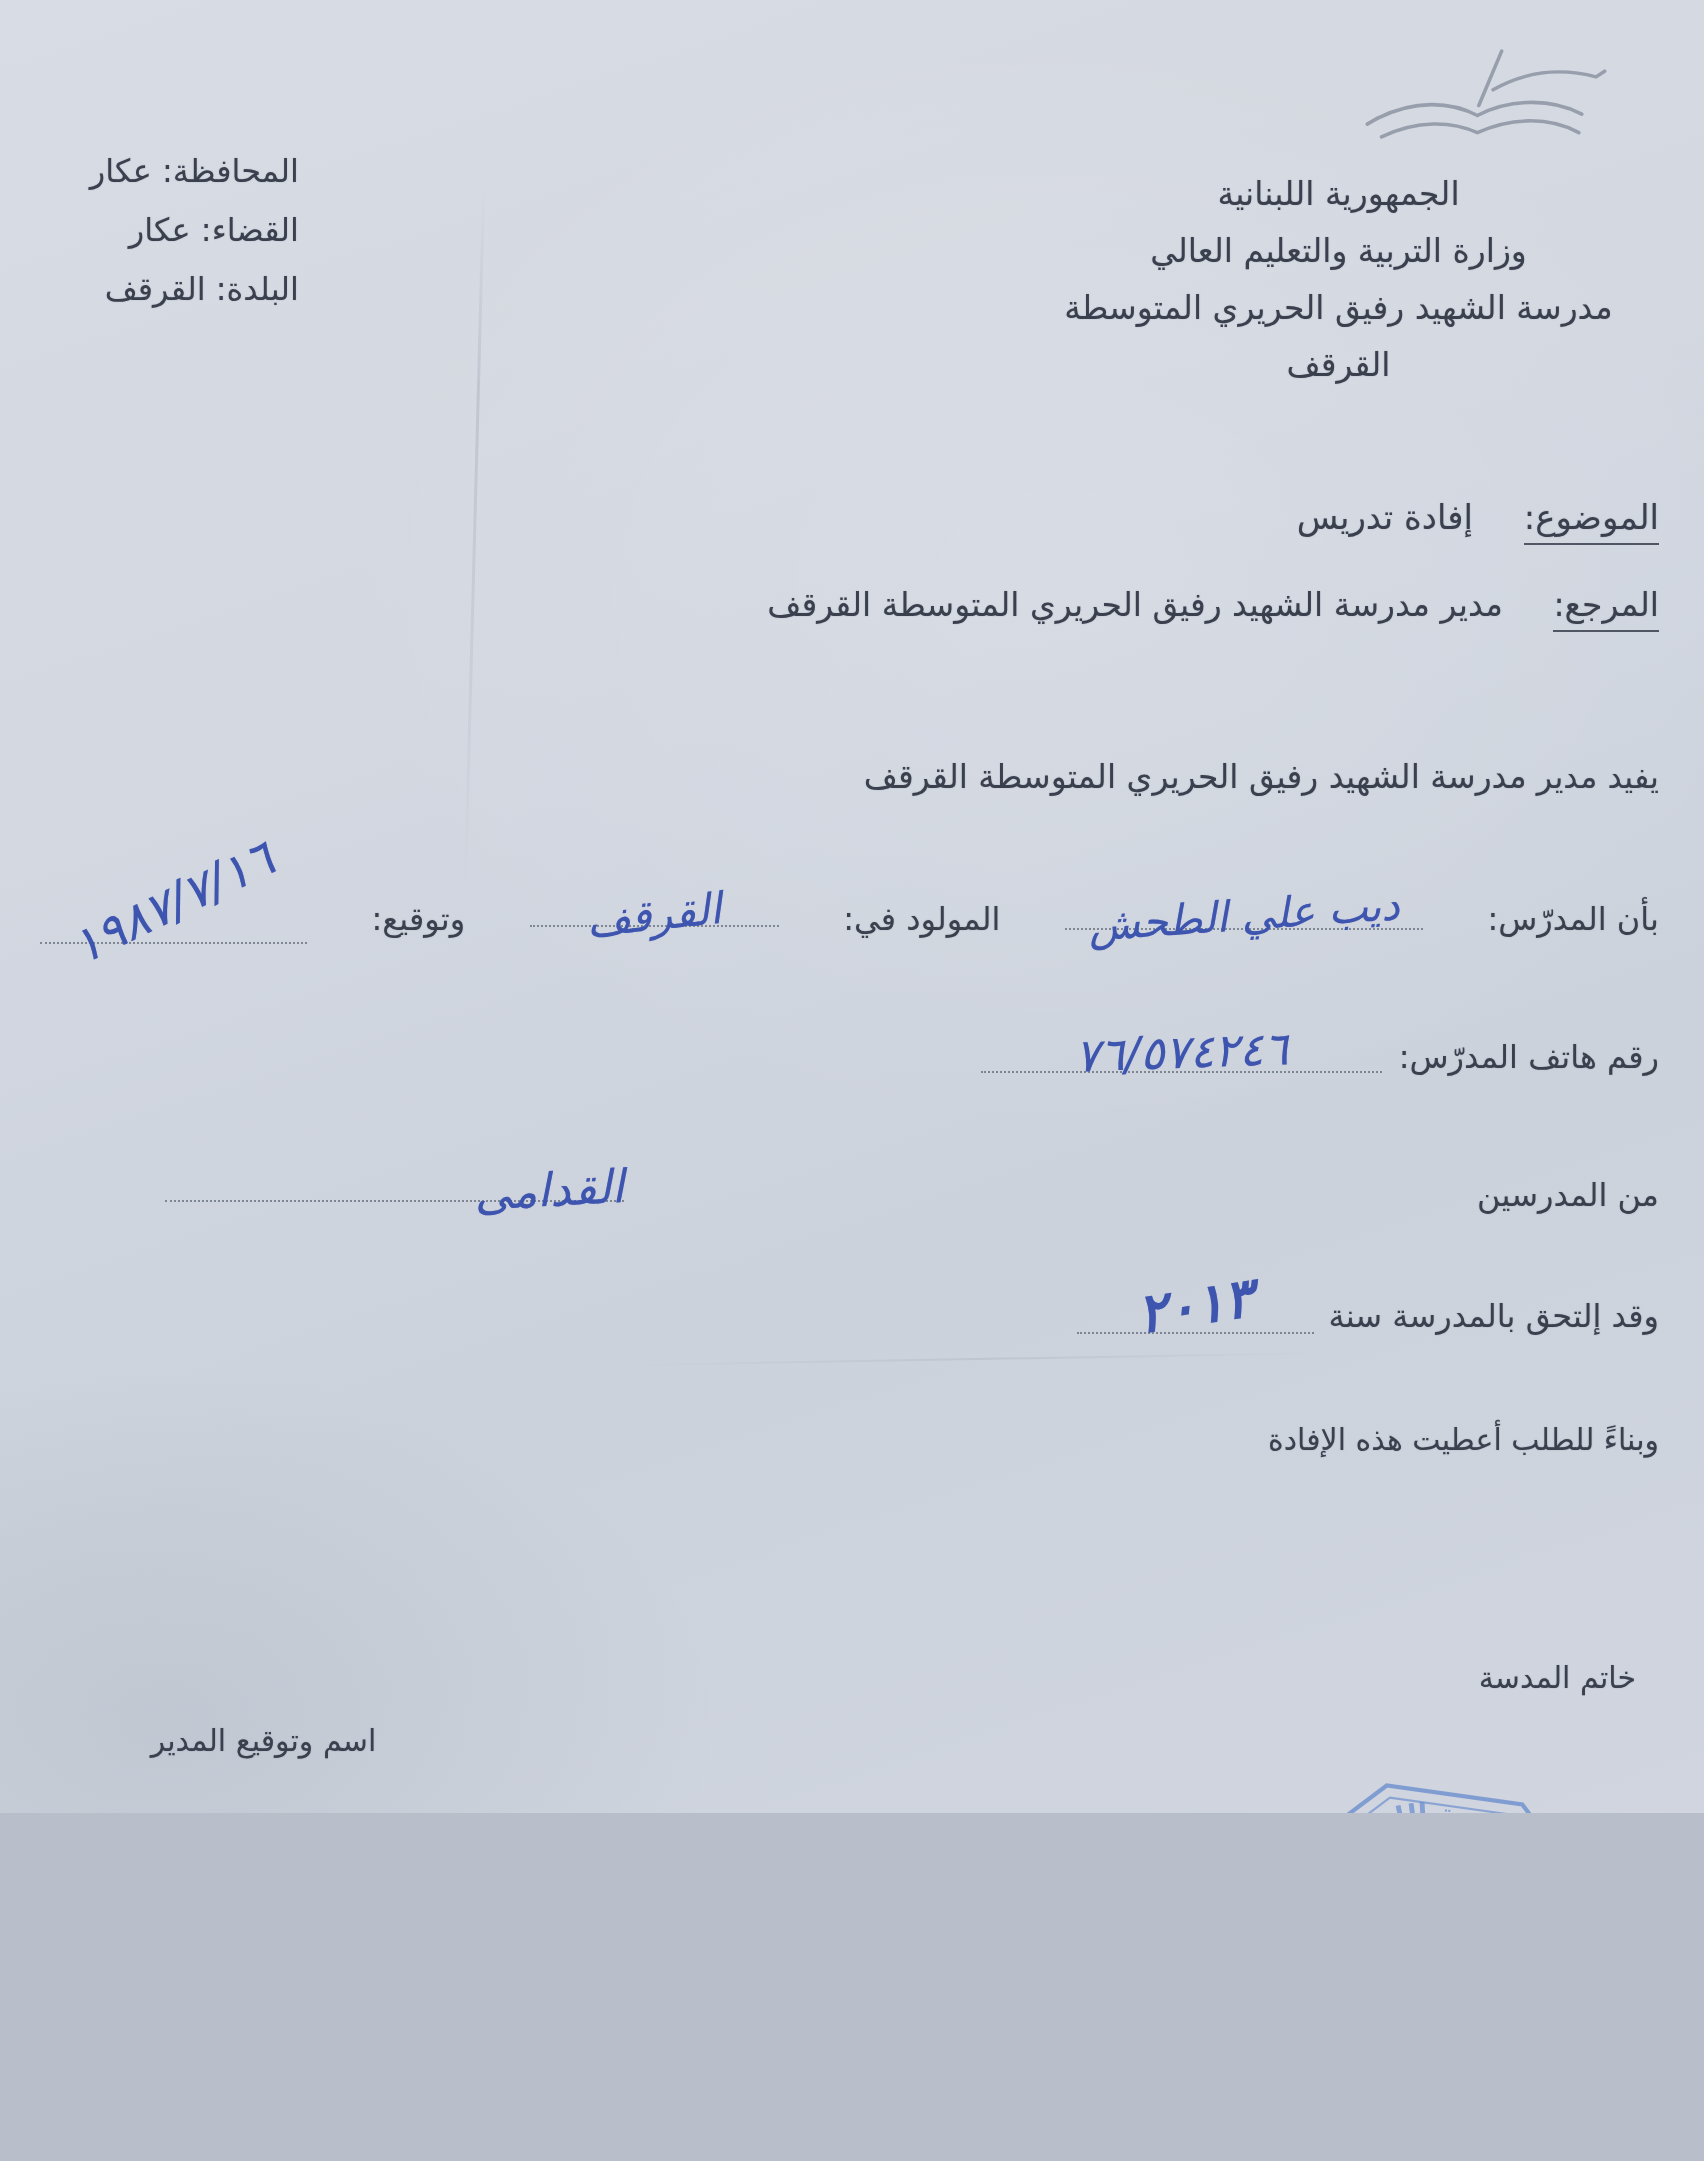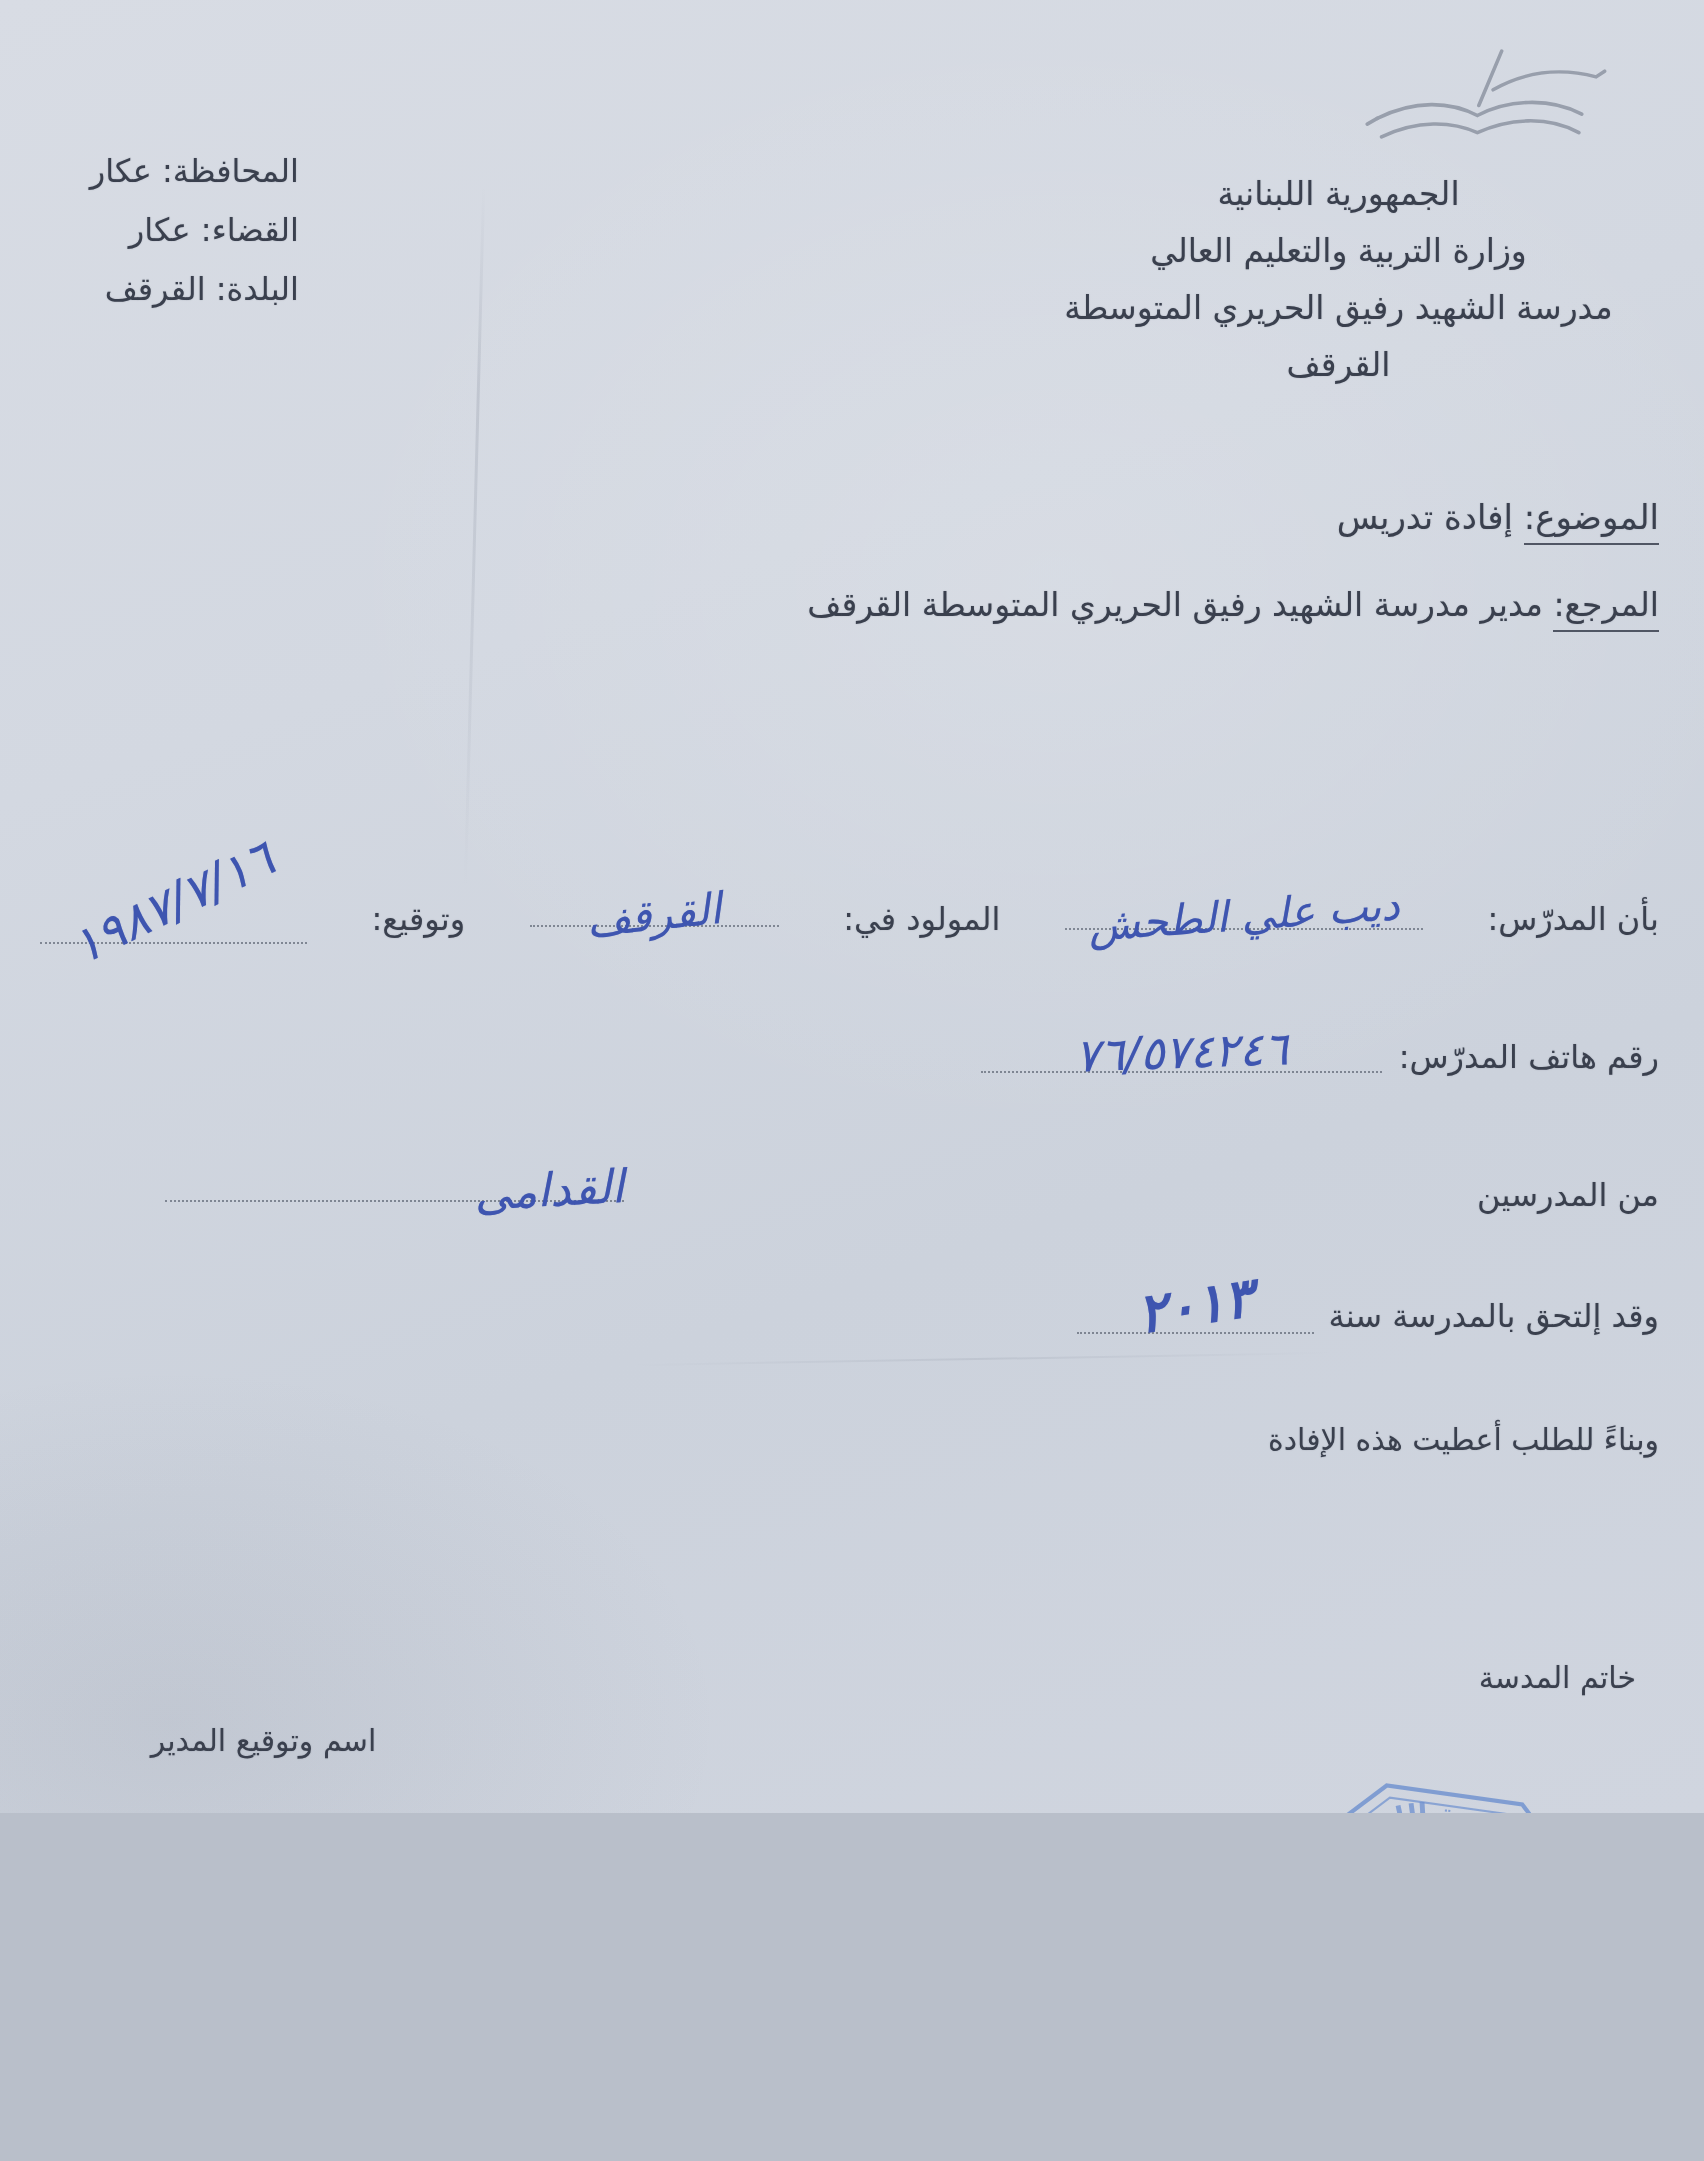--- a/index.html
+++ b/index.html
@@ -9,21 +9,21 @@
     font-family:"DejaVu Sans","Liberation Sans",sans-serif;
     color:#3a404e;
     background:
       radial-gradient(1218px 932px at 62% 32%, rgba(255,255,255,.12), rgba(0,0,0,0) 62%),
       radial-gradient(1003px 645px at 10% 95%, rgba(90,98,115,.10), rgba(0,0,0,0) 55%),
       linear-gradient(162deg,#d8dce4 0%, #d3d8e1 34%, #ccd2dc 66%, #d0d5df 100%);
   }
   .abs { position:absolute; }
   .print { text-shadow:0 0 1.4px rgba(58,64,78,.30); }
   .bold { font-weight:normal; }
-  .u { border-bottom:2.9px solid rgba(58,64,78,.85); padding-bottom:5.7px; }
+  .u { border-bottom:2.9px solid rgba(58,64,78,.85); padding-bottom:5.7px;margin-left:40px; }
   .rtl { direction:rtl; unicode-bidi:embed; }
   .row { display:flex; align-items:baseline; direction:rtl; white-space:nowrap; }
   .lbl { font-size:32px; }
   .blank {
     display:inline-flex; align-items:flex-end; justify-content:center;
     border-bottom:2.9px dotted rgba(74,81,96,.60); height:42px; overflow:visible;
   }
   .hand {
     color:#3e55b0; font-style:italic;
     text-shadow:0 0 0.7px rgba(62,85,176,.45);
@@ -77,20 +77,24 @@
   <div class="abs rtl print" style="right:45px; top:497px; font-size:34px;">
     <span class="bold u">الموضوع:</span>
     <span class="bold">إفادة تدريس</span>
   </div>
 
   <div class="abs rtl print" style="right:45px; top:585px; font-size:33px;">
     <span class="bold u">المرجع:</span>
     <span class="bold">مدير مدرسة الشهيد رفيق الحريري المتوسطة القرقف</span>
   </div>
 
+  <div class="abs rtl print" style="right:45px; top:757px; font-size:32px;">
+    <span>يفيد مدير</span>
+    <span class="bold" style="font-size:33px;">مدرسة الشهيد رفيق الحريري المتوسطة القرقف</span>
+  </div>
 
   <div class="abs row print" style="right:45px; left:40px; top:883px; justify-content:space-between;">
     <span class="lbl">بأن المدرّس:</span>
     <span class="blank" style="width:358px;">
       <span class="hand" style="font-size:42px; transform:rotate(-4deg); margin-bottom:-8.6px;">ديب علي الطحش</span>
     </span>
     <span class="lbl">المولود في:</span>
     <span class="blank" style="width:249px;">
       <span class="hand" style="font-size:43px; transform:rotate(-6deg); margin-bottom:-11.5px;">القرقف</span>
     </span>

